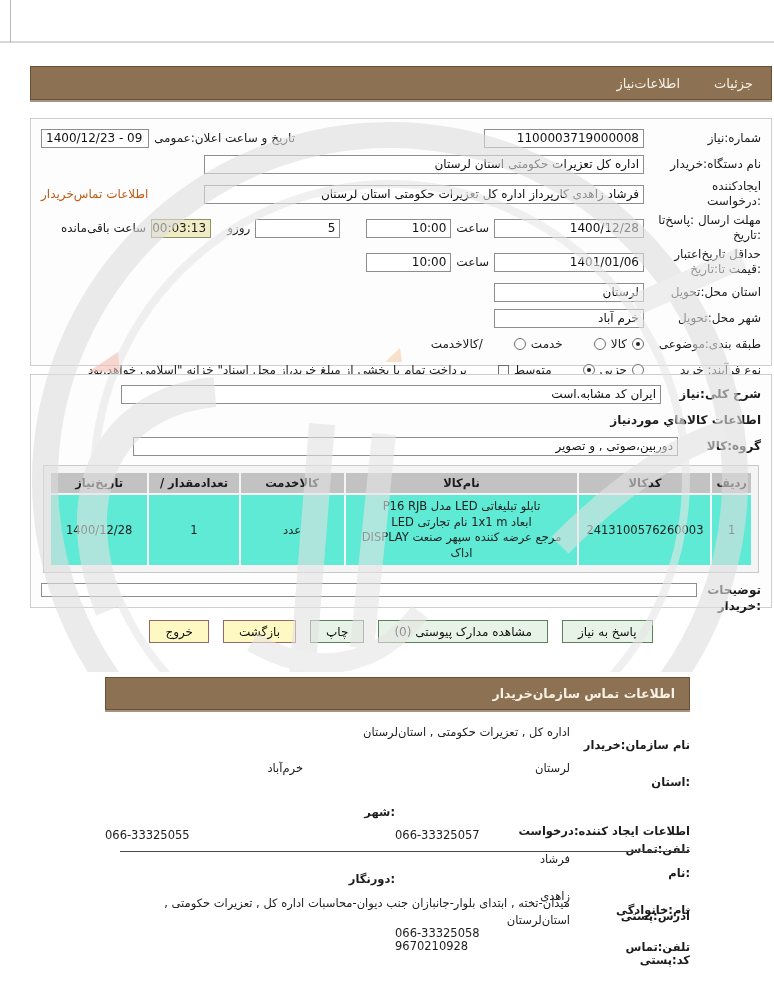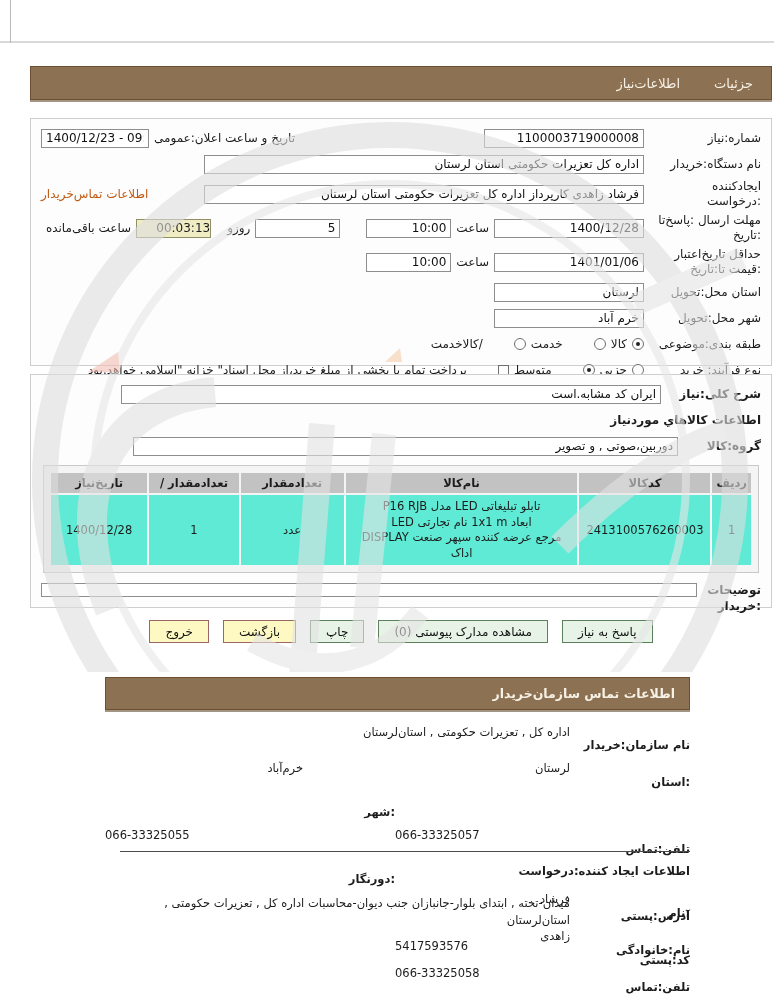--- a/index.html
+++ b/index.html
@@ -28,21 +28,21 @@
 
   .frow { display:flex; direction:rtl; align-items:center; gap:5px; margin-bottom:4px; min-height:22px; }
   .flabel { width:112px; flex:0 0 112px; line-height:1.25; }
   .blabel { font-weight:bold; }
   input.fld { border:1px solid #8e8e8e; background:#fff; height:19px; font-size:12px; padding:0 4px;
               font-family:"DejaVu Sans", sans-serif; color:#111; }
   input.fa { direction:rtl; }
   input.num { direction:ltr; text-align:right; }
   .w160{width:160px}.w108{width:108px; font-size:11px}.w440{width:440px}.w150{width:150px}
   .w85{width:85px}.w545{width:545px}.w540{width:540px}
-  .countdown { width:75px; height:19px; background:#f0edc4; border:1px solid #8f8f68; text-align:right;
+  .countdown { width:60px; height:19px; background:#f0edc4; border:1px solid #8f8f68; text-align:left;
                line-height:17px; direction:ltr; }
   .spacer { flex:1 1 auto; }
   .link { color:#c05a12; cursor:pointer; }
 
   
   .radio { width:12px; height:12px; border:1px solid #6f6f6f; border-radius:50%; background:#fdfdfd;
            display:inline-block; position:relative; flex:0 0 12px; }
   .radio.on::after { content:""; position:absolute; left:3px; top:3px; width:4px; height:4px;
                      border-radius:50%; background:#222; }
   .checkbox { width:11px; height:11px; border:1px solid #6f6f6f; background:#fdfdfd; display:inline-block; flex:0 0 11px; }
@@ -62,21 +62,21 @@
   
   .btnrow { position:absolute; top:620px; left:30px; width:742px; display:flex; direction:rtl;
             justify-content:center; gap:14px; z-index:1; }
   .btn { border:1px solid #5c7f5c; background:#e7f3e7; font-size:12px; height:23px; padding:0 15px;
          font-family:"DejaVu Sans", sans-serif; cursor:pointer; color:#111; }
   .btn.pink { border-color:#9a6666; background:#fef9c3; }
 
   
   .csection { position:absolute; left:105px; width:585px; direction:rtl; z-index:1; font-size:11.5px; }
   .contact { top:724px; }
-  .creator { top:864px; }
+  .creator { top:824px; }
   .crow { display:flex; align-items:flex-start; margin-bottom:9px; }
   .cl1 { width:120px; flex:0 0 120px; font-weight:bold;margin-top:14px; }
   .cv1 { width:175px; flex:0 0 175px; }
   .cl2 { width:92px; flex:0 0 92px; font-weight:bold;margin-top:44px; }
   .cv2 { flex:1; }
   .cv-wide { flex:1; line-height:1.5; }
   .sep { position:absolute; top:851px; left:120px; width:570px; border-top:1px solid #4a4a4a; z-index:1; }
   .chead { font-weight:bold; margin-bottom:14px; }
 </style>
 </head>
@@ -202,21 +202,21 @@
     <input class="fld fa w545" readonly="" value="دوربین،صوتی , و تصویر" style="">
   </div>
 
   <div class="tblwrap">
     <table class="goods">
       <thead>
         <tr>
           <th style="width:5%">ردیف</th>
           <th style="width:19%">کدکالا</th>
           <th style="width:34%">نام‌کالا</th>
-          <th style="width:15%">تعدادمقدار</th>
+          <th style="width:15%">کالاخدمت</th>
           <th style="width:13%">تعدادمقدار /</th>
           <th style="width:14%">تاریخ‌نیاز</th>
         </tr>
       </thead>
       <tbody>
         <tr>
           <td>1</td>
           <td class="ltr">2413100576260003</td>
           <td>
             <div class="nameline">تابلو تبلیغاتی LED مدل P16 RJB</div>
@@ -269,21 +269,21 @@
     <span class="cv1 ltr">066-33325057</span>
     <span class="cl2">:دورنگار</span>
     <span class="cv2 ltr">066-33325055</span>
   </div>
   <div class="crow">
     <span class="cl1">آدرس:پستی</span>
     <span class="cv-wide">میدان-تخته , ابتدای بلوار-جانبازان جنب دیوان-محاسبات اداره کل , تعزیرات حکومتی , استان‌لرستان</span>
   </div>
   <div class="crow">
     <span class="cl1">کد:پستی</span>
-    <span class="cv1 ltr">5417593576</span>
+    <span class="cv1 ltr">9670210928</span>
   </div>
 </div>
 
 <div class="sep"></div>
 
 <div class="csection creator">
   <div class="chead">اطلاعات ایجاد کننده:درخواست</div>
   <div class="crow">
     <span class="cl1">:نام</span>
     <span class="cv1">فرشاد</span>

